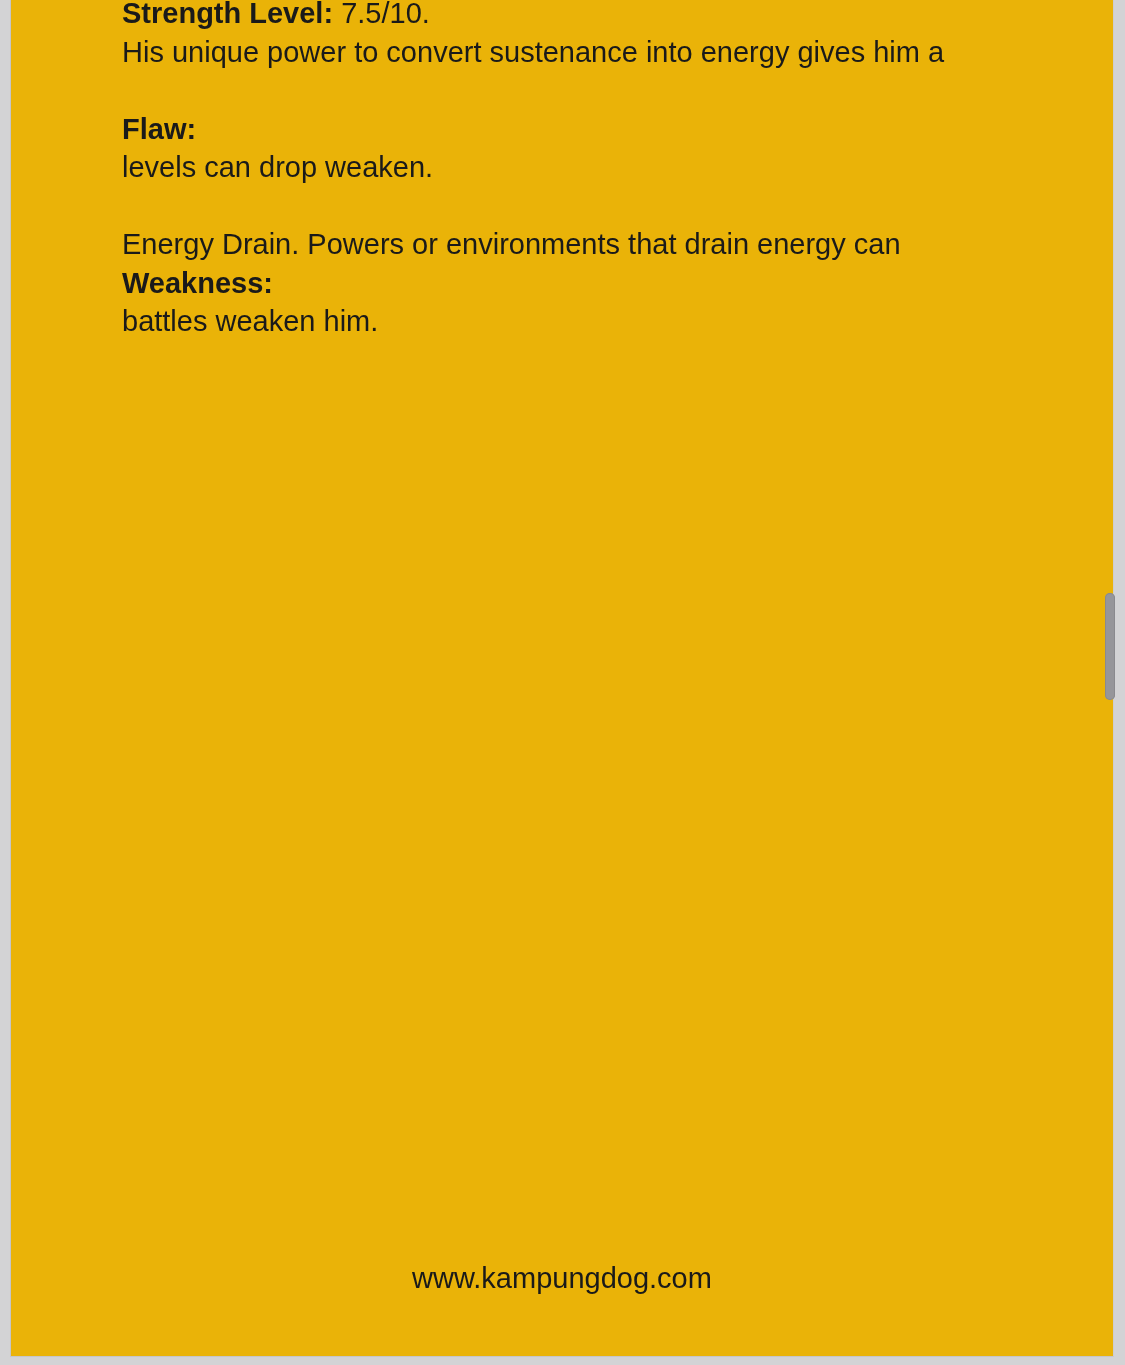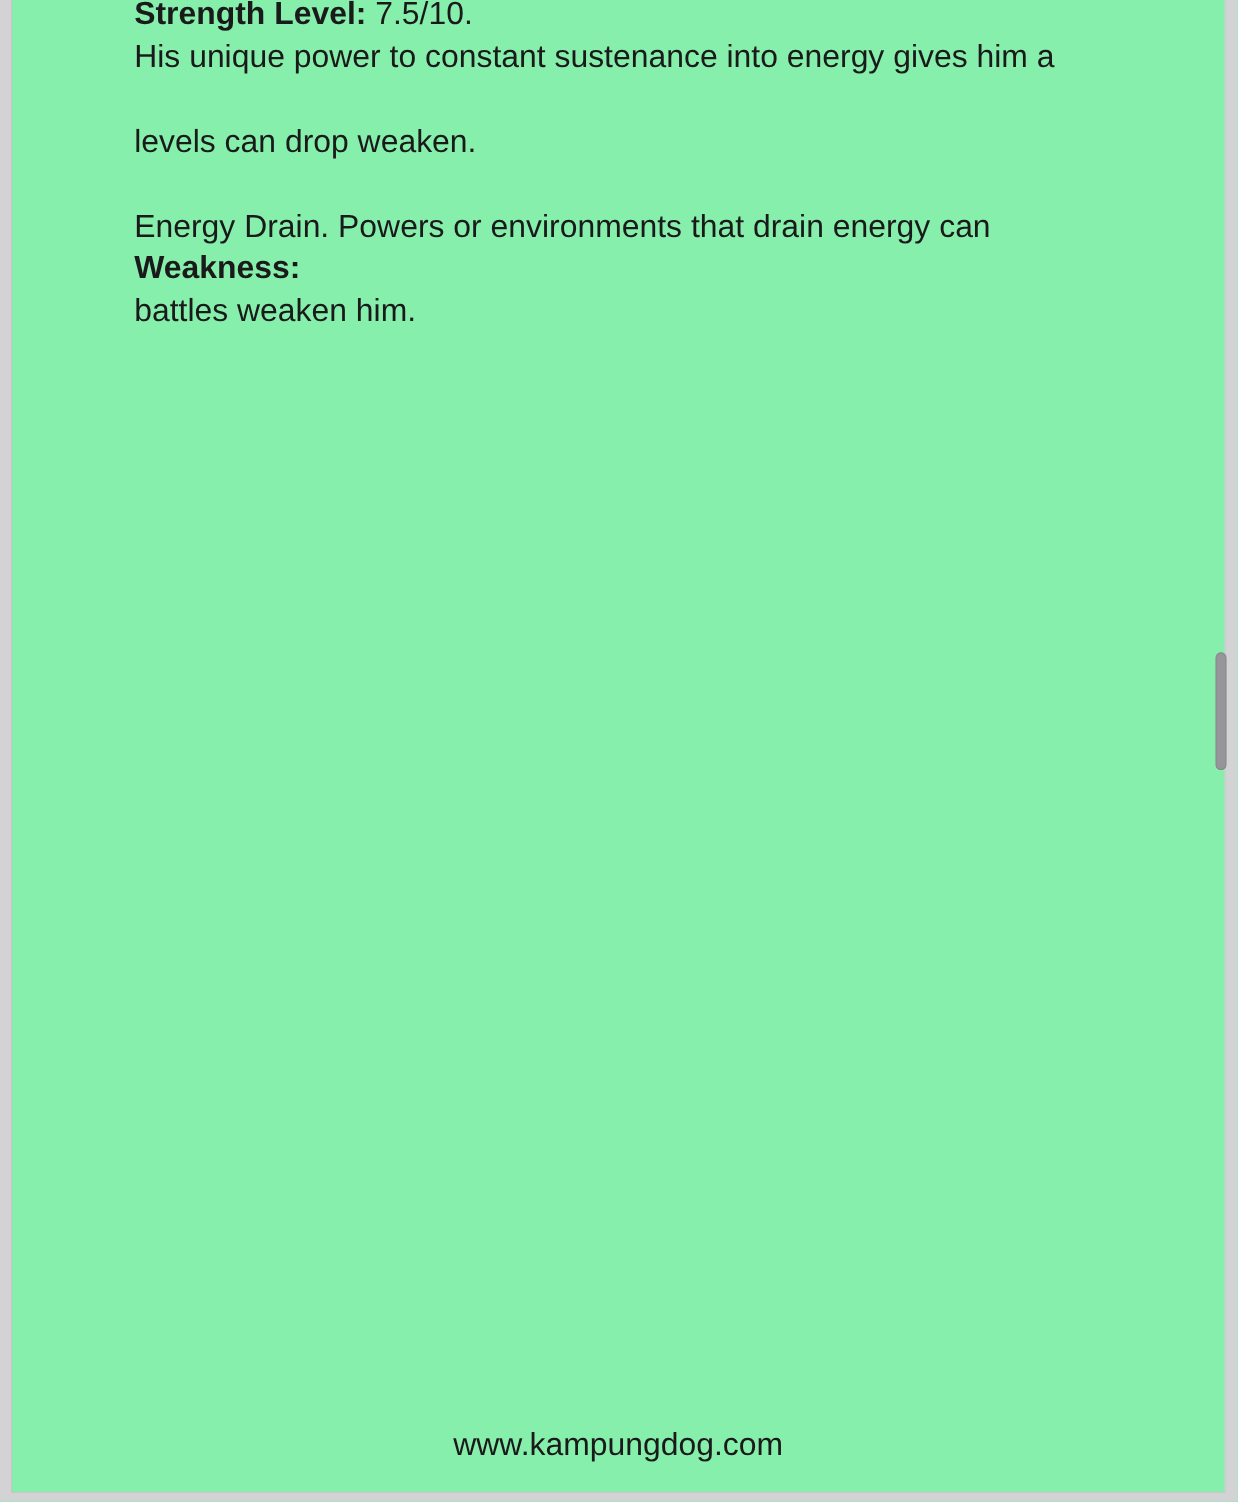--- a/index.html
+++ b/index.html
@@ -13,21 +13,21 @@
     overflow: hidden;
     position: relative;
     font-family: "Liberation Sans", sans-serif;
   }
   .page {
     position: absolute;
     left: 10px;
     top: 0;
     width: 1104px;
     height: 1357px;
-    background: #86efac;
+    background: #eab308;
     border-left: 1px solid #c6c6c8;
     border-right: 1px solid #cdcdcf;
     border-bottom: 1px solid #c6c6c8;
     box-sizing: border-box;
     overflow: hidden;
   }
   .content {
     margin-top: -6px;
     padding-left: 111px;
     padding-right: 60px;
@@ -46,45 +46,45 @@
   }
   .footer {
     position: absolute;
     left: 0;
     right: 0;
     top: 1259px;
     text-align: center;
     color: #1a1a1a;
     font-size: 29px;
     line-height: 38.5px;
-    margin-top: 36px;
   }
   .scroll-thumb {
     position: absolute;
     left: 1105px;
     top: 593px;
     width: 10px;
     height: 107px;
     border-radius: 5px;
     background: #96969a;
     box-shadow: inset 0 0 0 1px #8a8a8e;
   }
 </style>
 </head>
 <body>
 
 <div class="page">
   <div class="content">
 
     <div class="paragraph">
       <div class="line"><span class="heading">Strength Level:</span><span> 7.5/10.</span></div>
-      <div class="line">His unique power to constant sustenance into energy gives him a</div>
+      <div class="line">His unique power to convert sustenance into energy gives him a</div>
     </div>
 
     <div class="paragraph">
+      <div class="line"><span class="heading">Flaw:</span><span></span></div>
       <div class="line">levels can drop weaken.</div>
     </div>
 
     <div class="paragraph">
       <div class="line">Energy Drain. Powers or environments that drain energy can</div>
       <div class="line"><span class="heading">Weakness:</span><span></span></div>
       <div class="line">battles weaken him.</div>
     </div>
 
   </div>

